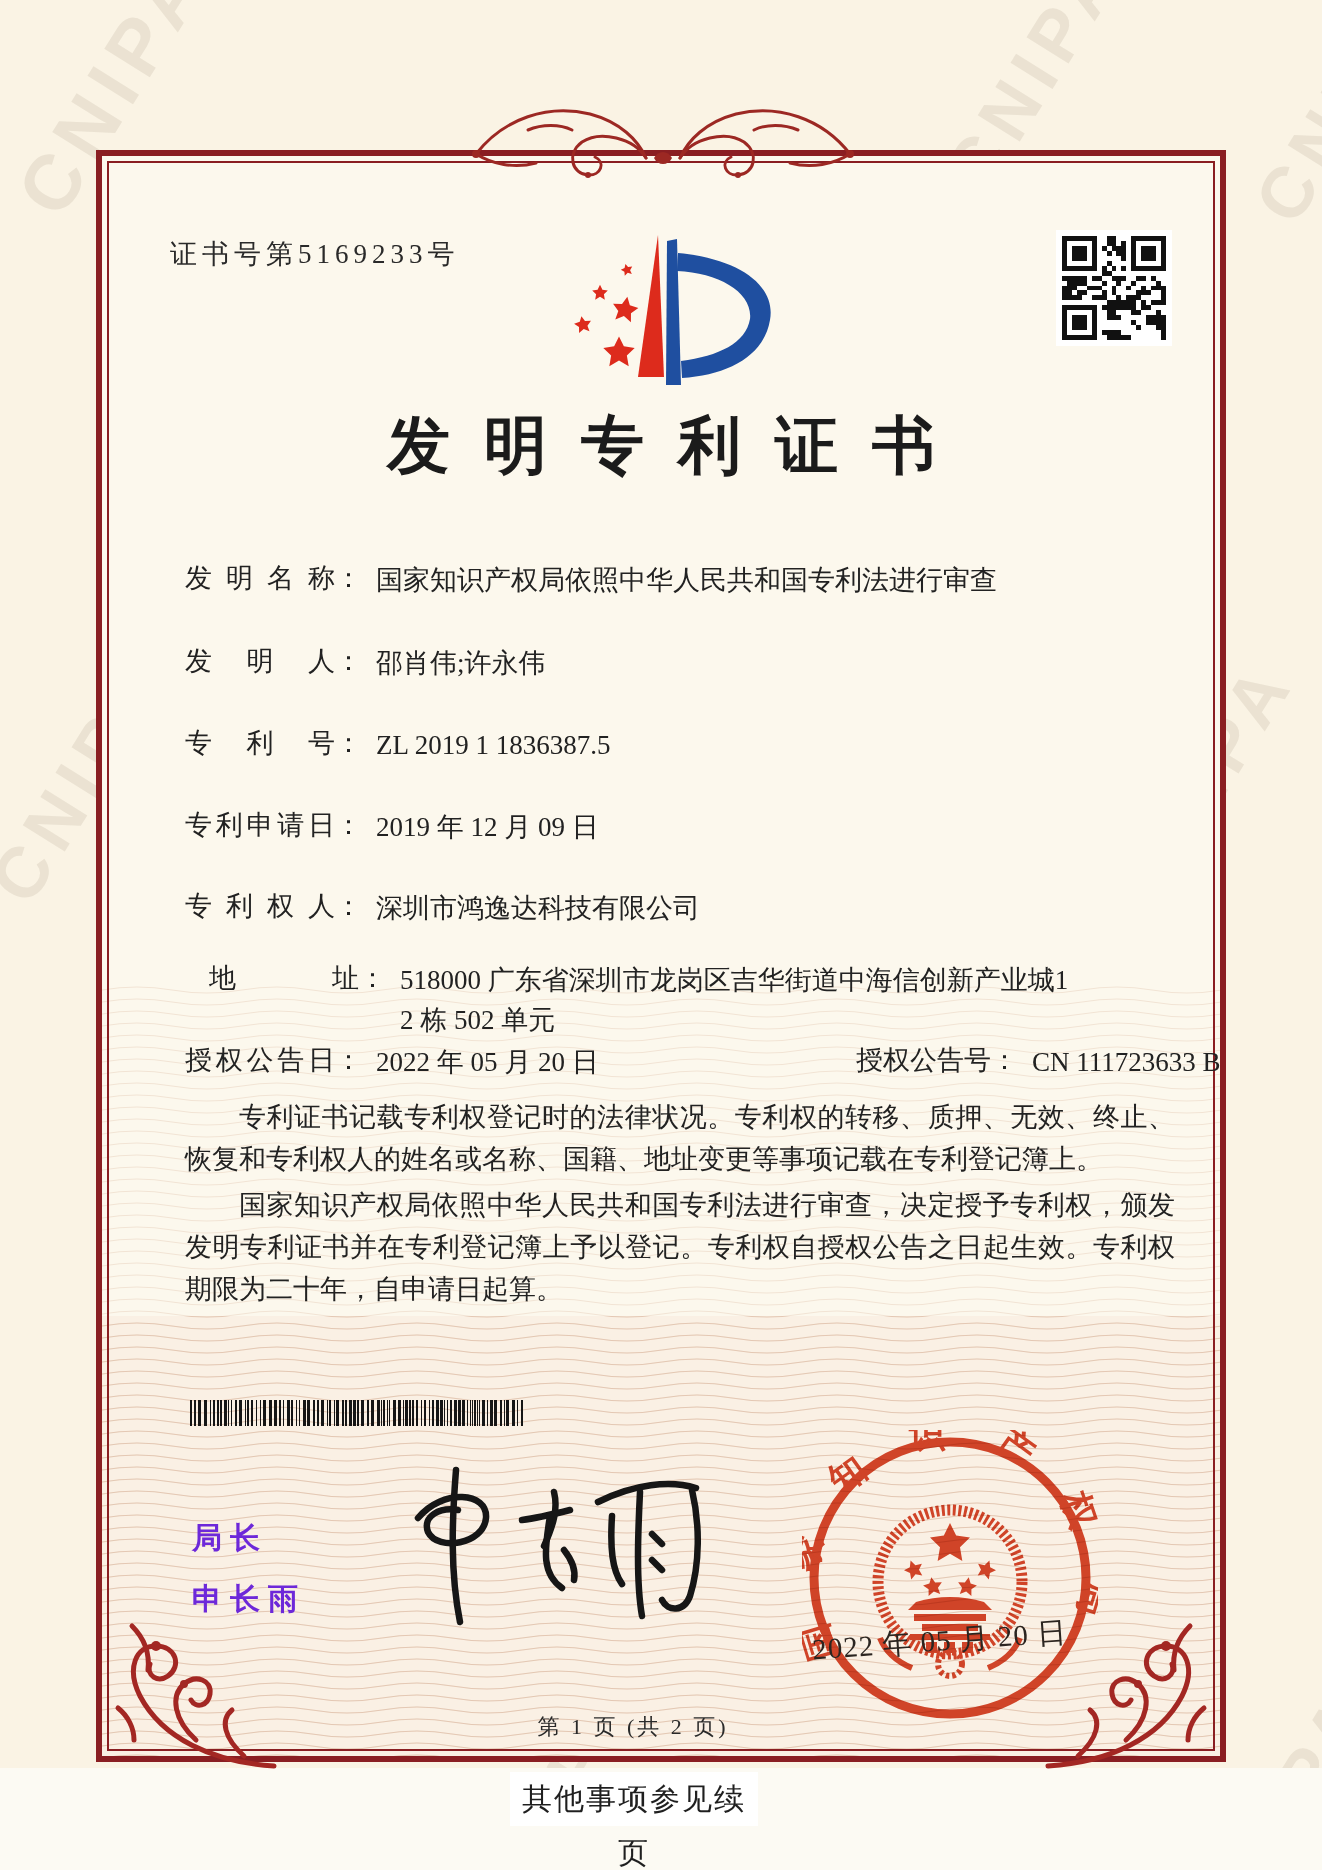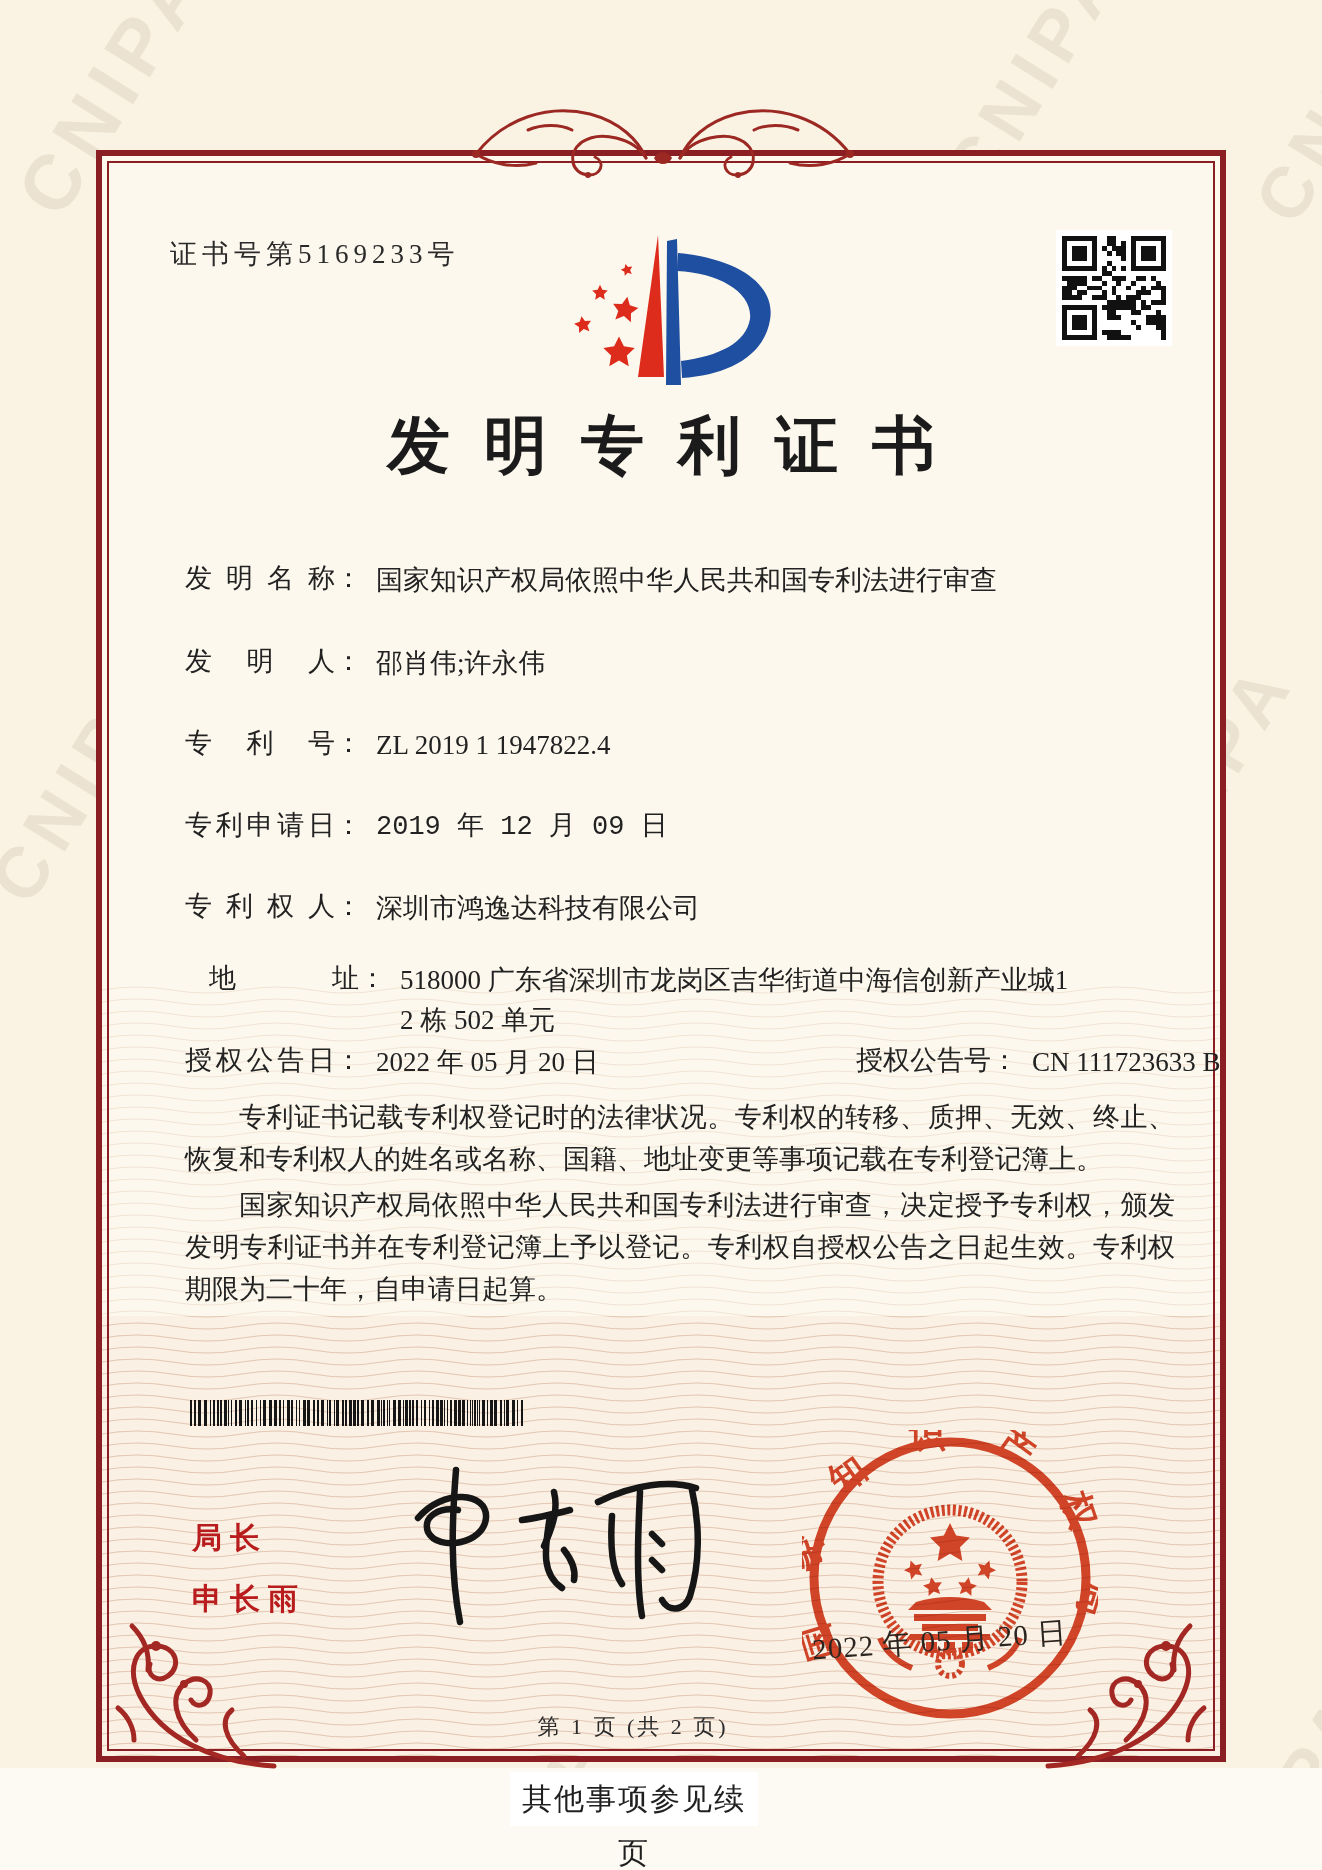--- a/index.html
+++ b/index.html
@@ -40,21 +40,21 @@
   
   .body-text { position:absolute; left:185px; top:1096px; width:990px; }
   .body-text p { font-size:27px; line-height:42px; text-align:justify; text-indent:2em; margin:0; }
   .body-text p + p { margin-top:4px; }
 
   
   .barcode { position:absolute; left:190px; top:1400px; }
 
   
   .dir-title, .dir-name { position:absolute; left:192px; font-family:"Liberation Sans","DejaVu Sans",sans-serif;
-                          font-weight:bold; font-size:30px; letter-spacing:8px; color:#b91c1c; }
+                          font-weight:bold; font-size:30px; letter-spacing:8px; color:#6d28d9; }
   .dir-title { top:1518px; } .dir-name { top:1571px;margin-top:8px; }
   .signature { position:absolute; left:398px; top:1460px; }
 
   
   .seal { position:absolute; left:802px; top:1430px; mix-blend-mode:multiply; opacity:0.94; }
   .seal-date { position:absolute; left:812px; top:1620px; width:300px; font-size:29px; color:#2b2520;
                letter-spacing:1px; transform:rotate(-4deg); white-space:nowrap; }
 
   
   .orn { position:absolute; pointer-events:none; }
@@ -387,23 +387,23 @@
 
   <div class="title">发明专利证书</div>
 
   <div class="row" style="top:560px;">
     <span class="flabel">发明名称</span><span class="colon">：</span><span class="fvalue">国家知识产权局依照中华人民共和国专利法进行审查</span>
   </div>
   <div class="row" style="top:643px;">
     <span class="flabel">发明人</span><span class="colon">：</span><span class="fvalue">邵肖伟;许永伟</span>
   </div>
   <div class="row" style="top:725px;">
-    <span class="flabel">专利号</span><span class="colon">：</span><span class="fvalue">ZL 2019 1 1947822.4</span>
-  </div>
-  <div class="row" style="top:807px;font-family:Liberation Mono, monospace;">
+    <span class="flabel">专利号</span><span class="colon">：</span><span class="fvalue">ZL 2019 1 1836387.5</span>
+  </div>
+  <div class="row" style="top:807px;">
     <span class="flabel">专利申请日</span><span class="colon">：</span><span class="fvalue">2019 年 12 月 09 日</span>
   </div>
   <div class="row" style="top:888px;text-decoration:underline;">
     <span class="flabel">专利权人</span><span class="colon">：</span><span class="fvalue">深圳市鸿逸达科技有限公司</span>
   </div>
   <div class="row" style="top:960px;margin-left:24px;">
     <span class="flabel">地址</span><span class="colon">：</span><span class="fvalue">518000 广东省深圳市龙岗区吉华街道中海信创新产业城1
 2 栋 502 单元</span>
   </div>
   <div class="row" style="top:1042px;">

